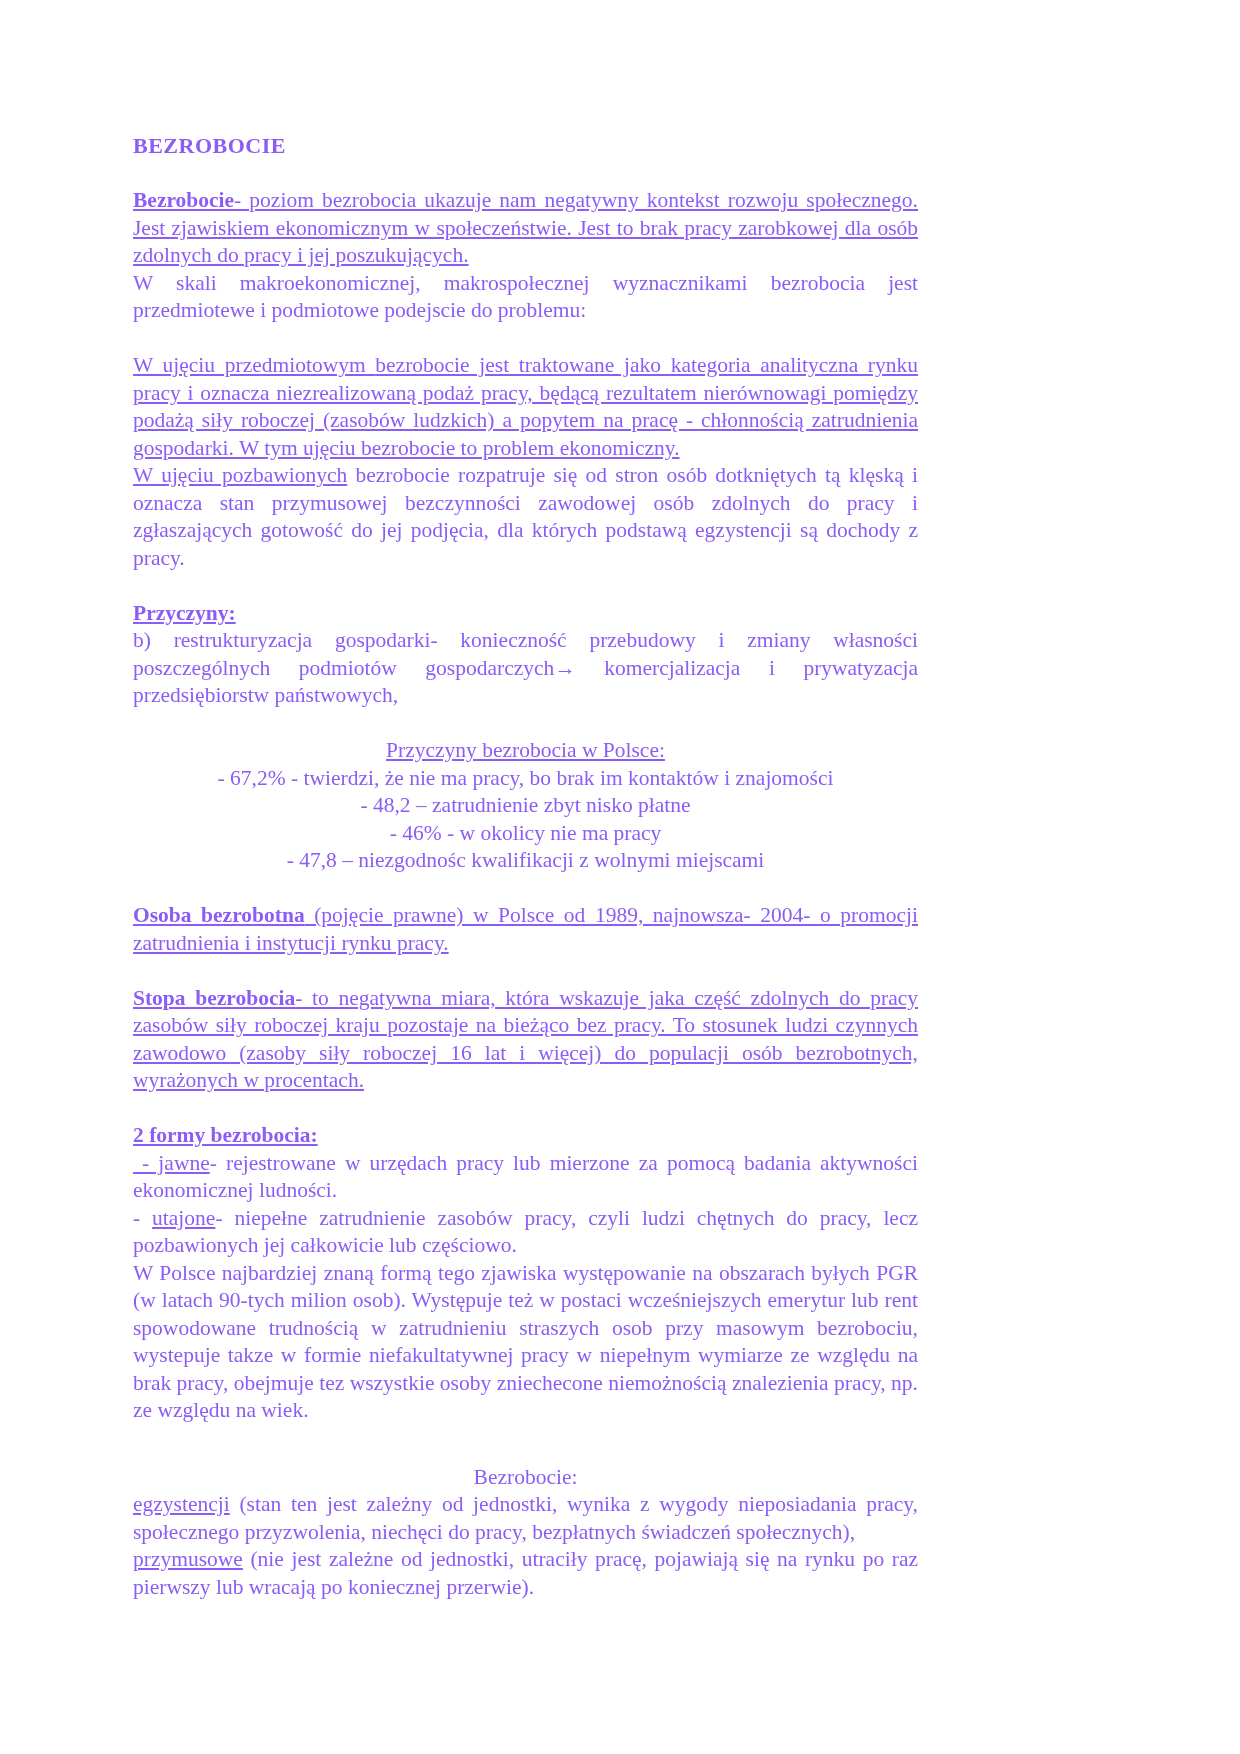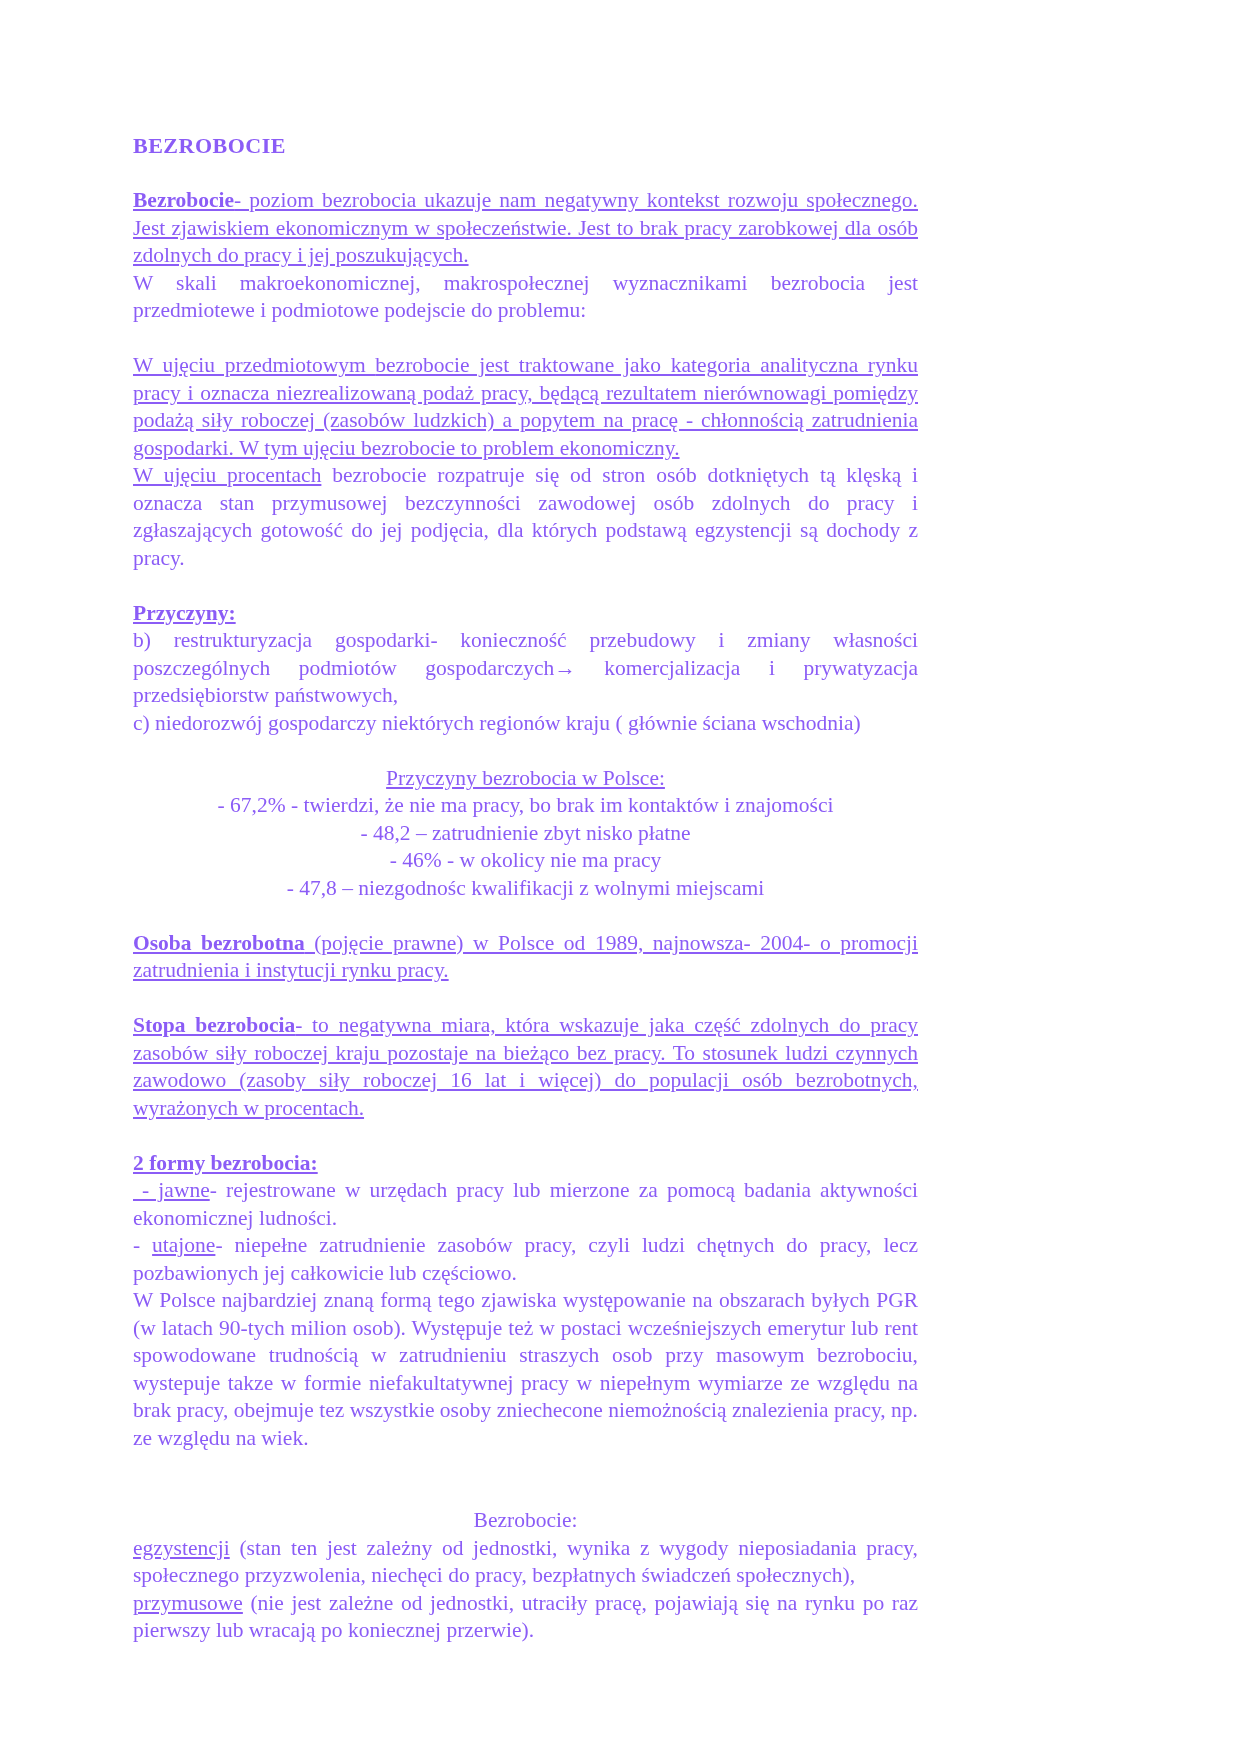--- a/index.html
+++ b/index.html
@@ -28,40 +28,39 @@
   p {
     margin: 0;
     text-align: justify;
   }
   p.line {
     text-align: center;
   }
   .b { font-weight: bold; }
   .u { text-decoration: underline; }
   .gap1 { margin-top: 27.5px; text-decoration: underline; }
-  .gap2 { margin-top: 55px; font-family: Liberation Serif, serif; }
+  .gap2 { margin-top: 39px; font-family: Liberation Serif, serif; }
 </style>
 </head>
 <body>
 
 <div class="page">
 
   <h1 class="title">BEZROBOCIE</h1>
 
   <p class="gap1"><span class="b">Bezrobocie</span><span>- poziom bezrobocia ukazuje nam negatywny kontekst rozwoju społecznego. Jest zjawiskiem ekonomicznym w społeczeństwie. Jest to brak pracy zarobkowej dla osób zdolnych do pracy i jej poszukujących.</span></p>
 
   <p><span>W skali makroekonomicznej, makrospołecznej wyznacznikami bezrobocia jest przedmiotewe i podmiotowe podejscie do problemu:</span></p>
 
   <p class="gap1"><span class="u">W ujęciu przedmiotowym </span><span>bezrobocie jest traktowane jako kategoria analityczna rynku pracy i oznacza niezrealizowaną podaż pracy, będącą rezultatem nierównowagi pomiędzy podażą siły roboczej (zasobów ludzkich) a popytem na pracę - chłonnością zatrudnienia gospodarki. W tym ujęciu bezrobocie to problem ekonomiczny.</span></p>
 
-  <p><span class="u">W ujęciu procentach</span><span> bezrobocie rozpatruje się od stron osób dotkniętych tą klęską i oznacza stan przymusowej bezczynności zawodowej osób zdolnych do pracy i zgłaszających gotowość do jej podjęcia, dla których podstawą egzystencji są dochody z pracy.</span></p>
+  <p><span class="u">W ujęciu pozbawionych</span><span> bezrobocie rozpatruje się od stron osób dotkniętych tą klęską i oznacza stan przymusowej bezczynności zawodowej osób zdolnych do pracy i zgłaszających gotowość do jej podjęcia, dla których podstawą egzystencji są dochody z pracy.</span></p>
 
   <p class="b gap1">Przyczyny:</p>
   <p>b) restrukturyzacja gospodarki- konieczność przebudowy i zmiany własności poszczególnych podmiotów gospodarczych→ komercjalizacja i prywatyzacja przedsiębiorstw państwowych,</p>
-  <p>c) niedorozwój gospodarczy niektórych regionów kraju ( głównie ściana wschodnia)</p>
 
   <p class="gap1 line">Przyczyny bezrobocia w Polsce:</p>
   <p class="line">- 67,2% - twierdzi, że nie ma pracy, bo brak im kontaktów i znajomości</p>
   <p class="line">- 48,2 – zatrudnienie zbyt nisko płatne</p>
   <p class="line">- 46% - w okolicy nie ma pracy</p>
   <p class="line">- 47,8 – niezgodnośc kwalifikacji z wolnymi miejscami</p>
 
   <p class="gap1"><span class="b">Osoba bezrobotna</span><span> (pojęcie prawne) w Polsce od 1989, najnowsza- 2004- o promocji zatrudnienia i instytucji rynku pracy.</span></p>
 
   <p class="gap1"><span class="b">Stopa bezrobocia</span><span>- to negatywna miara, która wskazuje jaka część zdolnych do pracy zasobów siły roboczej kraju pozostaje na bieżąco bez pracy. To stosunek ludzi czynnych zawodowo (zasoby siły roboczej 16 lat i więcej) do populacji osób bezrobotnych, wyrażonych w procentach.</span></p>

